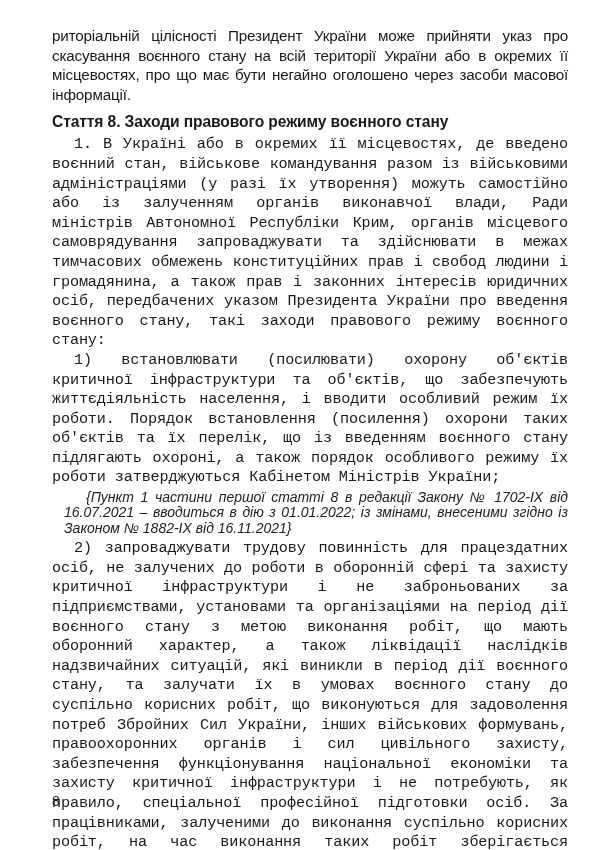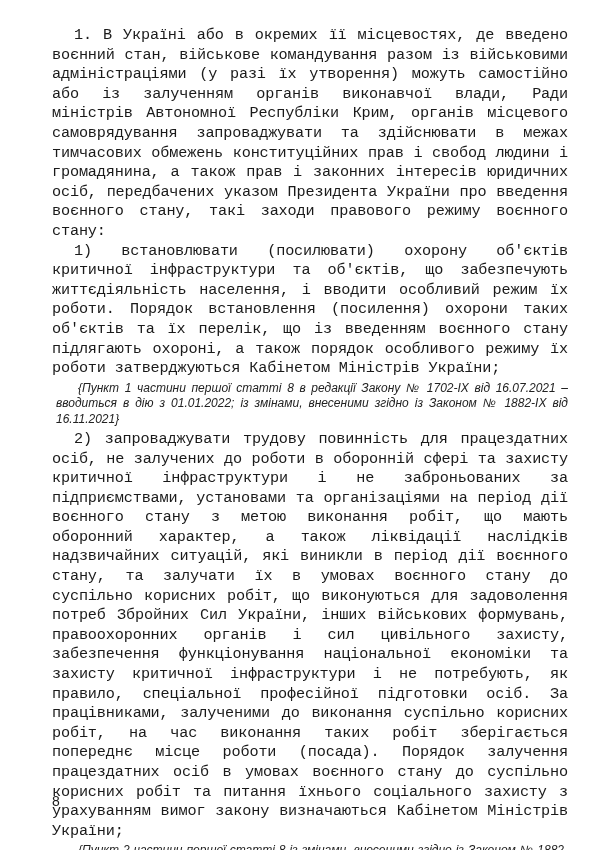--- a/index.html
+++ b/index.html
@@ -26,39 +26,41 @@
     .heading {
       font-weight: bold;
       font-size: 15.6px;
       line-height: 20px;
       margin-top: 8px;
       margin-bottom: 3px;
       letter-spacing: -0.1px;
     }
     .note {
       font-style: italic;
-      font-size: 12px;
+      font-size: 14px;
       line-height: 15.4px;
       text-align: justify;
       text-indent: 22px;
-      margin: 2px 0 3px 4px;
+      margin: 2px 0 3px 12px;
       color: #222;
     }
     .page-number {
       position: absolute;
       left: 52px; top: 793px;
       font-size: 14px;
       font-family: "Liberation Sans", sans-serif;
     }
   </style>
 </head>
 <body>
 
 <div class="page">
+  <p class="body">риторіальній цілісності Президент України може прийняти указ про скасування воєнного стану на всій території України або в окремих її місцевостях, про що має бути негайно оголошено через засоби масової інформації.</p>
 
+  <p class="heading">Стаття 8. Заходи правового режиму воєнного стану</p>
 
   <p class="body indent">1. В Україні або в окремих її місцевостях, де введено воєнний стан, військове командування разом із військовими адміністраціями (у разі їх утворення) можуть самостійно або із залученням органів виконавчої влади, Ради міністрів Автономної Республіки Крим, органів місцевого самоврядування запроваджувати та здійснювати в межах тимчасових обмежень конституційних прав і свобод людини і громадянина, а також прав і законних інтересів юридичних осіб, передбачених указом Президента України про введення воєнного стану, такі заходи правового режиму воєнного стану:</p>
 
   <p class="body indent">1) встановлювати (посилювати) охорону об'єктів критичної інфраструктури та об'єктів, що забезпечують життєдіяльність населення, і вводити особливий режим їх роботи. Порядок встановлення (посилення) охорони таких об'єктів та їх перелік, що із введенням воєнного стану підлягають охороні, а також порядок особливого режиму їх роботи затверджуються Кабінетом Міністрів України;</p>
   <p class="note">{Пункт 1 частини першої статті 8 в редакції Закону № 1702-IX від 16.07.2021 – вводиться в дію з 01.01.2022; із змінами, внесеними згідно із Законом № 1882-IX від 16.11.2021}</p>
 
   <p class="body indent">2) запроваджувати трудову повинність для працездатних осіб, не залучених до роботи в оборонній сфері та захисту критичної інфраструктури і не заброньованих за підприємствами, установами та організаціями на період дії воєнного стану з метою виконання робіт, що мають оборонний характер, а також ліквідації наслідків надзвичайних ситуацій, які виникли в період дії воєнного стану, та залучати їх в умовах воєнного стану до суспільно корисних робіт, що виконуються для задоволення потреб Збройних Сил України, інших військових формувань, правоохоронних органів і сил цивільного захисту, забезпечення функціонування національної економіки та захисту критичної інфраструктури і не потребують, як правило, спеціальної професійної підготовки осіб. За працівниками, залученими до виконання суспільно корисних робіт, на час виконання таких робіт зберігається попереднє місце роботи (посада). Порядок залучення працездатних осіб в умовах воєнного стану до суспільно корисних робіт та питання їхнього соціального захисту з урахуванням вимог закону визначаються Кабінетом Міністрів України;</p>
   <p class="note">{Пункт 2 частини першої статті 8 із змінами, внесеними згідно із Законом № 1882-IX від 16.10.2021}</p>
 
   <p class="body indent">3) використовувати потужності та трудові ресурси підприємств, установ і організацій усіх форм власності для потреб оборони, змінювати режим їхньої роботи, проводити інші зміни виробничої діяльності, а також умов праці відповідно до законодавства про працю;</p>

